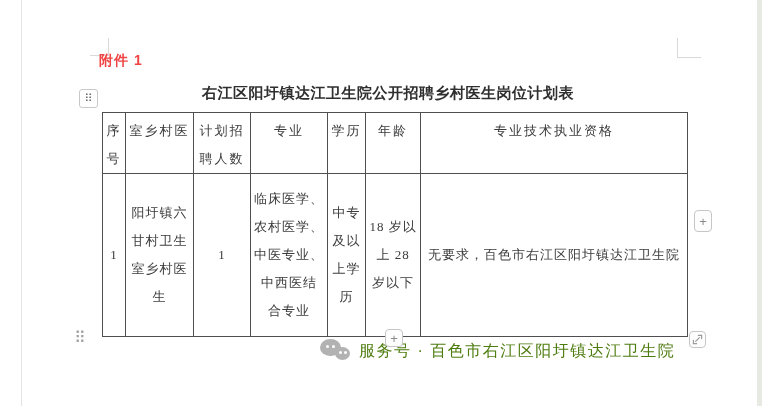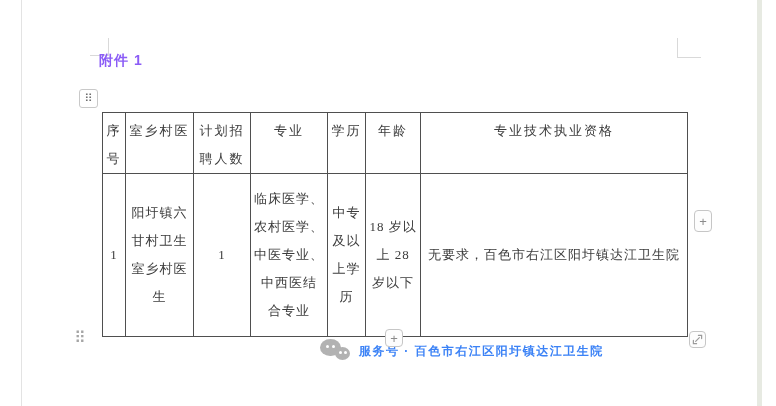--- a/index.html
+++ b/index.html
@@ -14,21 +14,21 @@
   
   .edge-left  { position:absolute; left:21px; top:0; width:1px; height:406px; background:#e3e3e3; }
   .edge-right { position:absolute; left:757px; top:0; width:5px; height:406px; background:#e7eae2; }
   
   .crop { position:absolute; width:18px; height:17px; }
   .crop-tl { left:90px;  top:38px; border-right:1px solid #d9d9d9; border-bottom:1px solid #d9d9d9; }
   .crop-tr { left:677px; top:38px; width:23px; height:19px; border-left:1px solid #d9d9d9; border-bottom:1px solid #d9d9d9; }
   .attachment {
     position:absolute; left:99px; top:52px;
     font-family:"Liberation Sans","DejaVu Sans",sans-serif;
-    font-size:14px; font-weight:bold; color:#8b5cf6; letter-spacing:1px;
+    font-size:14px; font-weight:bold; color:#ef4444; letter-spacing:1px;
   }
   .doc-title {
     position:absolute; left:0; top:84px; width:776px;
     text-align:center;
     font-family:"Liberation Sans","DejaVu Sans",sans-serif;
     font-size:15px; font-weight:bold; color:#2f2f2f; letter-spacing:0.5px;
   }
   
   .handle-btn {
     position:absolute; left:79px; top:89px; width:19px; height:19px;
@@ -91,34 +91,35 @@
   .wm-bub-small::after {
     content:""; position:absolute; right:2px; bottom:-2px;
     width:0; height:0; border:3px solid transparent; border-top-color:#b2b2b2;
     transform:rotate(-24deg);
   }
   .wm-eye { position:absolute; width:3px; height:3px; border-radius:50%; background:#ffffff; }
   .wm-eye.e1 { left:6px; top:7px; } .wm-eye.e2 { left:12px; top:7px; }
   .wm-eye.e3 { left:19px; top:13px; } .wm-eye.e4 { left:24px; top:13px; }
   .wm-text {
     font-family:"Liberation Sans","DejaVu Sans",sans-serif;
-    font-size:12px; color:#3b82f6; letter-spacing:1.5px; white-space:nowrap;font-weight:bold;
+    font-size:16px; color:#4d7c0f; letter-spacing:1.5px; white-space:nowrap;
   }
 </style>
 </head>
 <body>
 
 <div class="canvas">
 
   <div class="edge-left"></div>
   <div class="edge-right"></div>
   <div class="crop crop-tl"></div>
   <div class="crop crop-tr"></div>
 
   <div class="attachment">附件 1</div>
+  <div class="doc-title">右江区阳圩镇达江卫生院公开招聘乡村医生岗位计划表</div>
 
   <button class="handle-btn">
     <span class="dots-glyph">⠿</span>
   </button>
 
   <table class="doc-table">
     <colgroup>
       <col style="width:23px">
         <col style="width:68px">
         <col style="width:57px">

